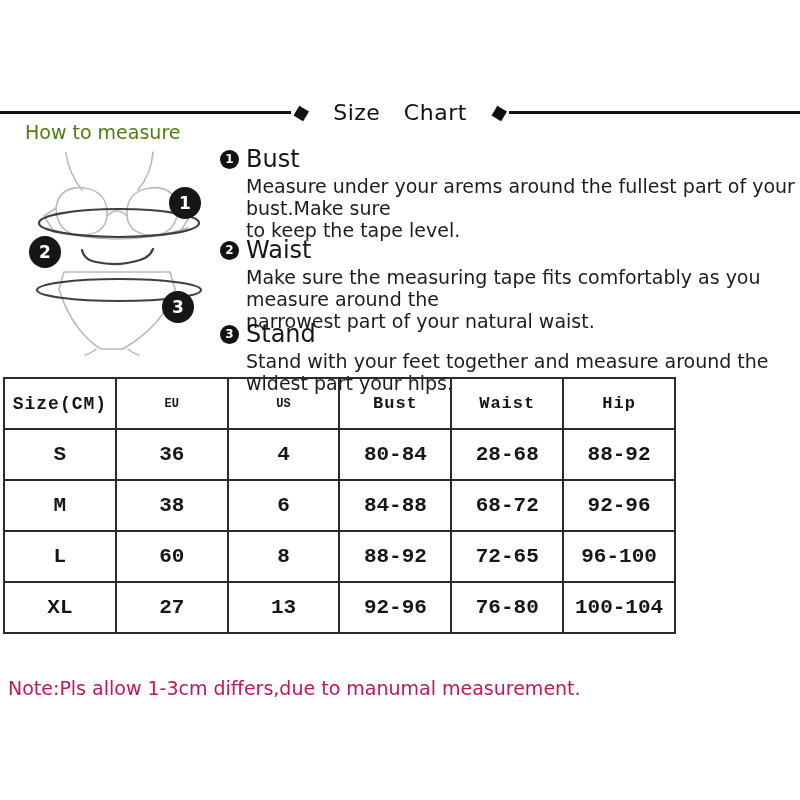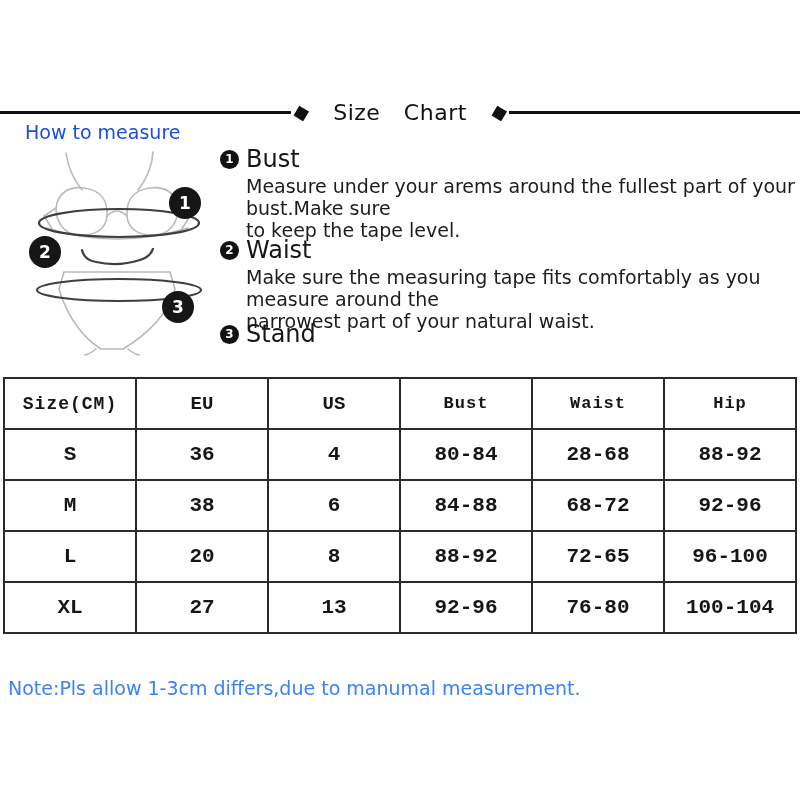--- a/index.html
+++ b/index.html
@@ -6,40 +6,40 @@
   .canvas{
     position:relative;width:800px;height:800px;background:#ffffff;
     font-family:"DejaVu Sans",sans-serif;color:#1a1a1a;overflow:hidden;
   }
   
   .title-row{position:absolute;top:97px;left:0;right:0;height:30px;display:flex;align-items:center;}
   .rule{height:3px;background:#111;flex:1;}
   .diamond{font-size:21px;line-height:1;color:#111;margin:0 2px;transform:rotate(-14deg);}
   .title{font-size:22px;font-weight:400;margin:8px 22px;color:#111;word-spacing:16px;letter-spacing:0.5px;white-space:nowrap;}
   
-  .howto{position:absolute;left:25px;top:121px;font-size:19px;font-weight:400;margin:0;color:#1d4ed8;}
+  .howto{position:absolute;left:25px;top:121px;font-size:19px;font-weight:400;margin:0;color:#4d7c0f;}
   .illustration{position:absolute;left:16px;top:146px;width:207px;height:212px;}
   
   .section{position:absolute;left:220px;width:575px;}
   .sec1{top:145px;} .sec2{top:236px;} .sec3{top:320px;}
   .sec-head{display:flex;align-items:center;gap:7px;height:28px;}
   .bullet{width:19px;height:19px;border-radius:50%;background:#121212;color:#fff;
           font-size:12px;font-weight:700;display:flex;align-items:center;justify-content:center;flex:0 0 auto;}
   .sec-title{font-size:24px;font-weight:400;color:#161616;}
   .sec-body{margin:2px 0 0 26px;font-size:19px;line-height:22px;color:#1c1c1c;white-space:pre-line;}
   
-  .size-table{position:absolute;left:3px;top:377px;width:794px;border-collapse:collapse;table-layout:fixed;
+  .size-table{position:absolute;left:3px;top:377px;width:673px;border-collapse:collapse;table-layout:fixed;
               font-family:"Liberation Mono","DejaVu Sans Mono",monospace;font-weight:700;color:#161616;}
   .size-table th,.size-table td{border:2px solid #2b2b2b;text-align:center;vertical-align:middle;height:49px;padding:0;}
   .h-size{font-size:18px;letter-spacing:1px;}
-  .h-small{font-size:19px;}
+  .h-small{font-size:12px;}
   .h-med{font-size:17px;letter-spacing:1px;}
   .cell{font-size:21px;}
   
-  .note{position:absolute;left:8px;top:677px;font-size:19px;color:#3b82f6;margin:0;}
+  .note{position:absolute;left:8px;top:677px;font-size:19px;color:#be185d;margin:0;}
 </style>
 </head>
 <body>
 
 <div class="canvas">
 
   <div class="title-row">
     <div class="rule"></div>
     <span class="diamond">◆</span>
     <h1 class="title">Size Chart</h1>
@@ -96,20 +96,21 @@
     </div>
     <p class="sec-body">Make sure the measuring tape fits comfortably as you measure around the
 narrowest part of your natural waist.</p>
   </div>
 
   <div class="section sec3">
     <div class="sec-head">
       <span class="bullet">3</span>
       <span class="sec-title">Stand</span>
     </div>
+    <p class="sec-body">Stand with your feet together and measure around the widest part your hips.</p>
   </div>
 
   <table class="size-table">
     <tbody>
       <tr>
         <th class="h-size">Size(CM)</th>
         <th class="h-small">EU</th>
         <th class="h-small">US</th>
         <th class="h-med">Bust</th>
         <th class="h-med">Waist</th>
@@ -126,21 +127,21 @@
       <tr>
         <td class="cell">M</td>
         <td class="cell">38</td>
         <td class="cell">6</td>
         <td class="cell">84-88</td>
         <td class="cell">68-72</td>
         <td class="cell">92-96</td>
       </tr>
       <tr>
         <td class="cell">L</td>
-        <td class="cell">20</td>
+        <td class="cell">60</td>
         <td class="cell">8</td>
         <td class="cell">88-92</td>
         <td class="cell">72-65</td>
         <td class="cell">96-100</td>
       </tr>
       <tr>
         <td class="cell">XL</td>
         <td class="cell">27</td>
         <td class="cell">13</td>
         <td class="cell">92-96</td>

